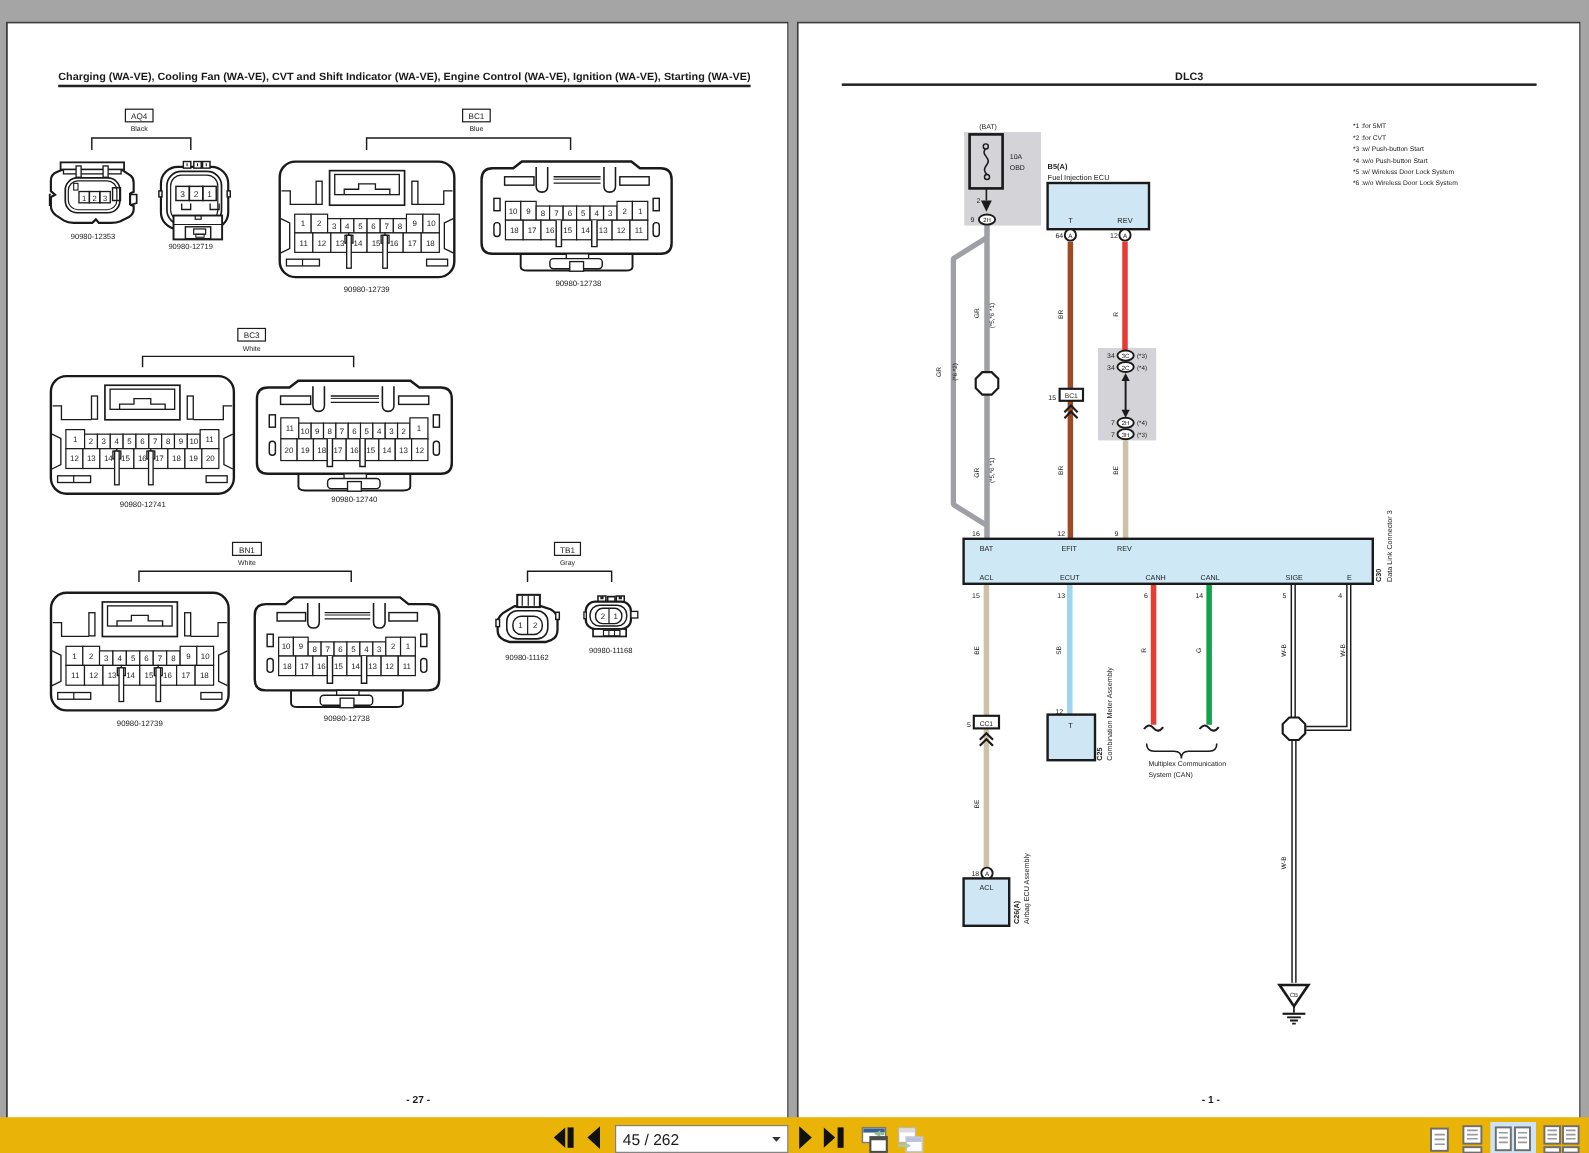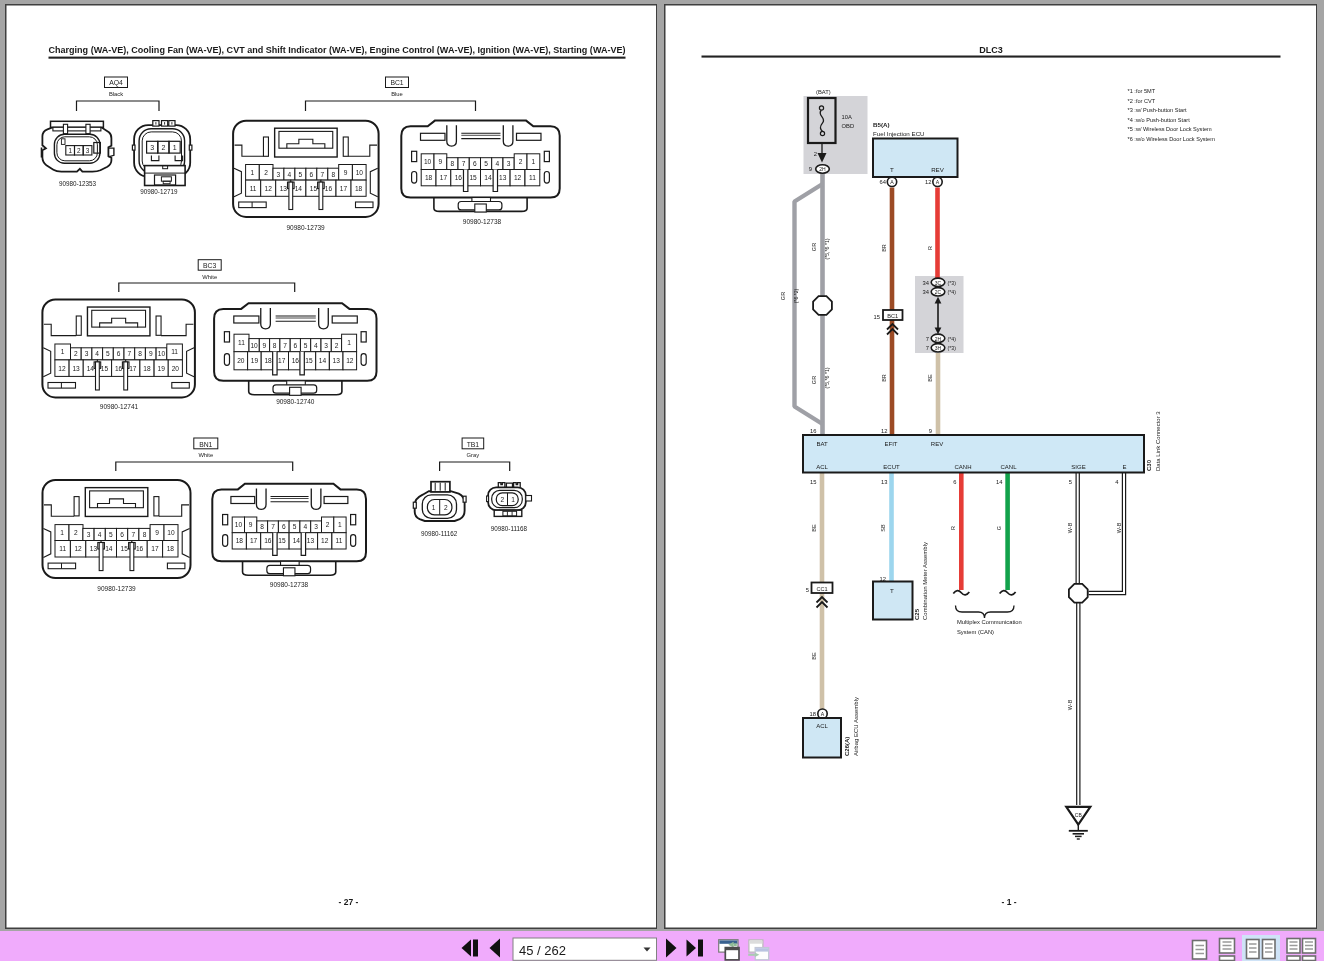--- a/index.html
+++ b/index.html
@@ -1,17 +1,17 @@
 <!DOCTYPE html>
 <html><head>
 <meta charset="utf-8">
 <style>
   html,body{margin:0;padding:0;width:1324px;height:961px;overflow:hidden;
     background:#a5a5a5;font-family:"Liberation Sans",sans-serif;}
-  .pg{position:absolute;top:4px;}
+  .pg{position:absolute;top:18px;}
   svg text{fill:#1a1a1a;font-family:"Liberation Sans",sans-serif;}
 </style>
 </head>
 <body>
 
 <div class="pg" style="left:4.5px">
 <svg width="652.5" height="925" viewBox="0 0 652.5 925">
 
 <rect x="0.75" y="0.75" width="651" height="923.5" fill="#fff" stroke="#3f3f3f" stroke-width="1.5"></rect>
 
@@ -679,21 +679,21 @@
 <path d="M414.3,820.5 V826" fill="none" stroke="#1a1a1a" stroke-width="1.4"></path>
 <path d="M404.8,826.8 H423.8" fill="none" stroke="#1a1a1a" stroke-width="1.8"></path>
 <path d="M408.6,829.8 H420" fill="none" stroke="#1a1a1a" stroke-width="1.6"></path>
 <path d="M411,832.4 H417.6" fill="none" stroke="#1a1a1a" stroke-width="1.5"></path>
 <path d="M412.8,835 H415.8" fill="none" stroke="#1a1a1a" stroke-width="1.4"></path>
 
 <text x="345" y="901" font-size="8.5" text-anchor="middle" font-weight="bold">- 1 -</text>
 </svg>
 </div>
 
-<div style="position:absolute;left:0;top:931px;width:1324px;height:30px;background:#f0abfc">
+<div style="position:absolute;left:0;top:931px;width:1324px;height:30px;background:#eab308">
 <svg width="1324" height="30" viewBox="0 0 1324 30">
 
 <polygon points="461.5,17 471,8.5 471,25.5" fill="#111"></polygon>
 <rect x="473" y="8.5" width="5" height="17" fill="#111"></rect>
 
 <polygon points="489.5,17 500,7.5 500,26.5" fill="#111"></polygon>
 
 <rect x="513" y="7" width="143.5" height="22.3" fill="#fff" stroke="#828282" stroke-width="1"></rect>
 <text x="519" y="23.5" font-size="13">45 / 262</text>
 <polygon points="643.5,16.5 650.5,16.5 647,20.5" fill="#333"></polygon>

